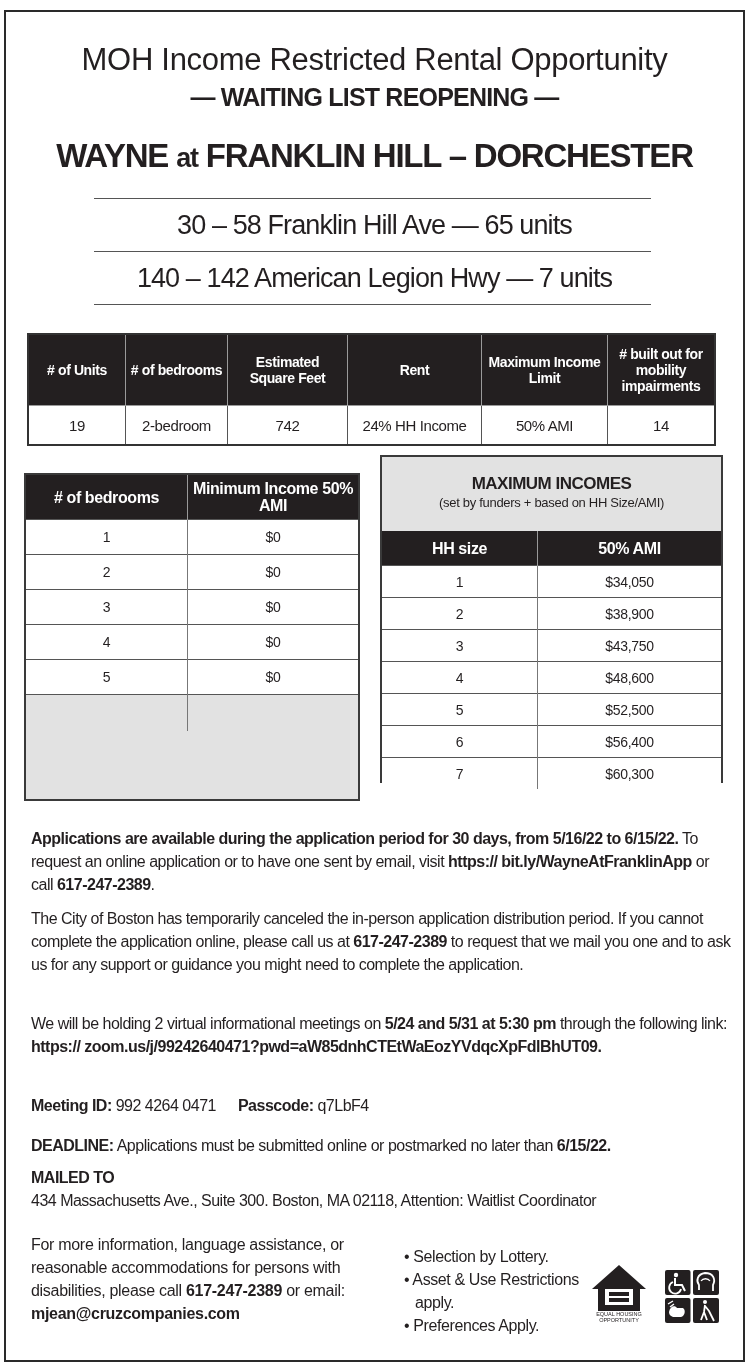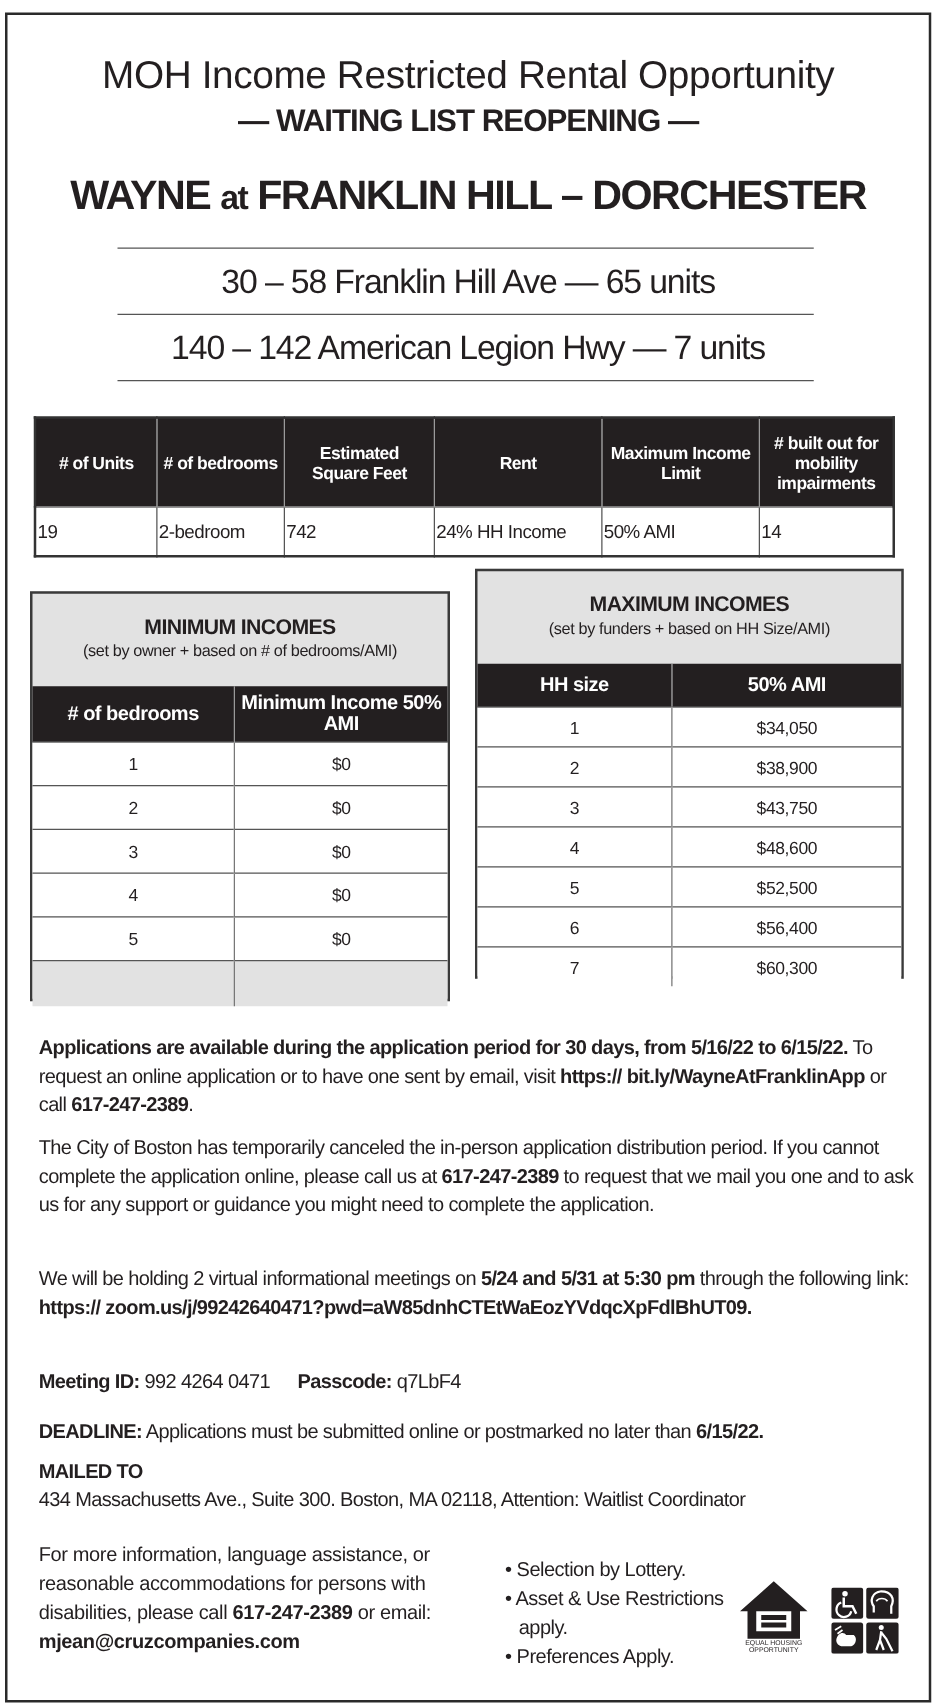--- a/index.html
+++ b/index.html
@@ -9,21 +9,21 @@
   .title1{position:absolute;left:0;width:749px;top:42px;text-align:center;font-size:31px;font-weight:400;letter-spacing:-0.3px;}
   .title2{position:absolute;left:0;width:749px;top:83px;text-align:center;font-size:25px;font-weight:700;letter-spacing:-0.8px;}
   .title3{position:absolute;left:0;width:749px;top:137px;text-align:center;font-size:33px;font-weight:700;letter-spacing:-1.2px;}
   .title3 .small{font-size:27px;}
   .rule{position:absolute;left:94px;width:557px;height:0;border-top:1.5px solid #555;}
   .addr{position:absolute;left:0;width:749px;text-align:center;font-size:27px;font-weight:400;letter-spacing:-0.9px;}
 
   table{border-collapse:collapse;position:absolute;}
   .units{left:27px;top:333px;width:689px;}
   .units th{background:#231f20;color:#fff;font-size:14px;font-weight:700;line-height:16px;border:1px solid #9a9a9a;height:70px;padding:0 4px;letter-spacing:-0.4px;}
-  .units td{text-align:left;font-size:15px;height:36px;border:1.5px solid #555;letter-spacing:-0.4px;}
+  .units td{text-align:center;font-size:15px;height:36px;border:1.5px solid #555;letter-spacing:-0.4px;}
   .units{border:2px solid #333;}
 
   .box{position:absolute;border:2px solid #3a3a3a;background:#e2e2e2;}
   .box .bh{text-align:center;}
   .box .bt{font-size:17px;font-weight:700;letter-spacing:-0.5px;}
   .box .bs{font-size:13px;letter-spacing:-0.3px;margin-top:1px;}
   .box table{position:static;width:100%;}
   .box th{background:#231f20;color:#fff;font-weight:700;font-size:16px;line-height:17px;border-right:1px solid #999;letter-spacing:-0.4px;}
   .box th:last-child{border-right:none;}
   .box td{background:#fff;text-align:center;font-size:14px;border-top:1.5px solid #555;border-right:1px solid #777;letter-spacing:-0.3px;}
@@ -80,24 +80,20 @@
       <td>2-bedroom</td>
       <td>742</td>
       <td>24% HH Income</td>
       <td>50% AMI</td>
       <td>14</td>
     </tr>
   </tbody>
 </table>
 
 <div class="box minbox">
-  <div class="bh" style="height:74px;padding-top:17px;box-sizing:border-box;">
-    <div class="bt">MINIMUM INCOMES</div>
-    <div class="bs">(set by owner + based on # of bedrooms/AMI)</div>
-  </div>
   <table>
     <thead>
         <tr>
       <th style="width:159px"># of bedrooms</th>
       <th>Minimum Income 50% AMI</th>
     </tr>
       </thead>
     <tbody>
       <tr>
           <td>1</td>

